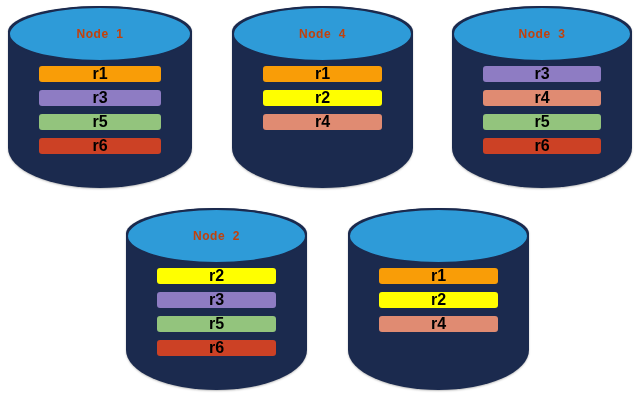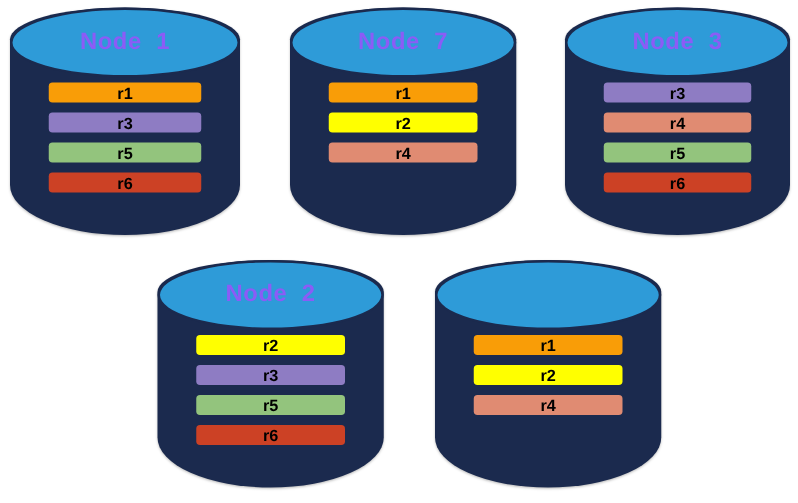--- a/index.html
+++ b/index.html
@@ -60,22 +60,22 @@
 
   .node-title {
     position: absolute;
     left: 0;
     top: 0;
     width: 100%;
     height: 56px;
     display: flex;
     align-items: center;
     justify-content: center;
-    color: #8b5cf6;
-    font-size: 19px;
+    color: #c2410c;
+    font-size: 12px;
     font-weight: bold;
     letter-spacing: 0.5px;
     white-space: pre;
     pointer-events: none;
   }
 
   
   .node-records {
     position: absolute;
     left: 0;
@@ -88,21 +88,21 @@
   }
 
   .record-bar {
     width: 66%;
     height: 16px;
     border-radius: 3px;
     display: flex;
     align-items: center;
     justify-content: center;
     color: #000000;
-    font-size: 13px;
+    font-size: 16px;
     font-weight: bold;
     line-height: 1;
     box-sizing: border-box;
   }
 
   
   #node-1 { left: 8px;   top: 6px;   width: 184px; height: 182px; }
   #node-2 { left: 232px; top: 6px;   width: 181px; height: 182px; }
   #node-3 { left: 452px; top: 6px;   width: 180px; height: 182px; }
   #node-4 { left: 126px; top: 208px; width: 181px; height: 182px; }
@@ -129,21 +129,21 @@
         </div>
         <div class="record-bar" style="background: rgb(204, 65, 37);">
           <span>r6</span>
         </div>
       </div>
   </div>
 
   <div class="node" id="node-2">
     <div class="node-body"></div>
     <div class="node-lid"></div>
-    <div class="node-title">Node  7</div>
+    <div class="node-title">Node  4</div>
     <div class="node-records">
         <div class="record-bar" style="background: rgb(249, 157, 7);">
           <span>r1</span>
         </div>
         <div class="record-bar" style="background: rgb(255, 255, 0);">
           <span>r2</span>
         </div>
         <div class="record-bar" style="background: rgb(224, 139, 114);">
           <span>r4</span>
         </div>

